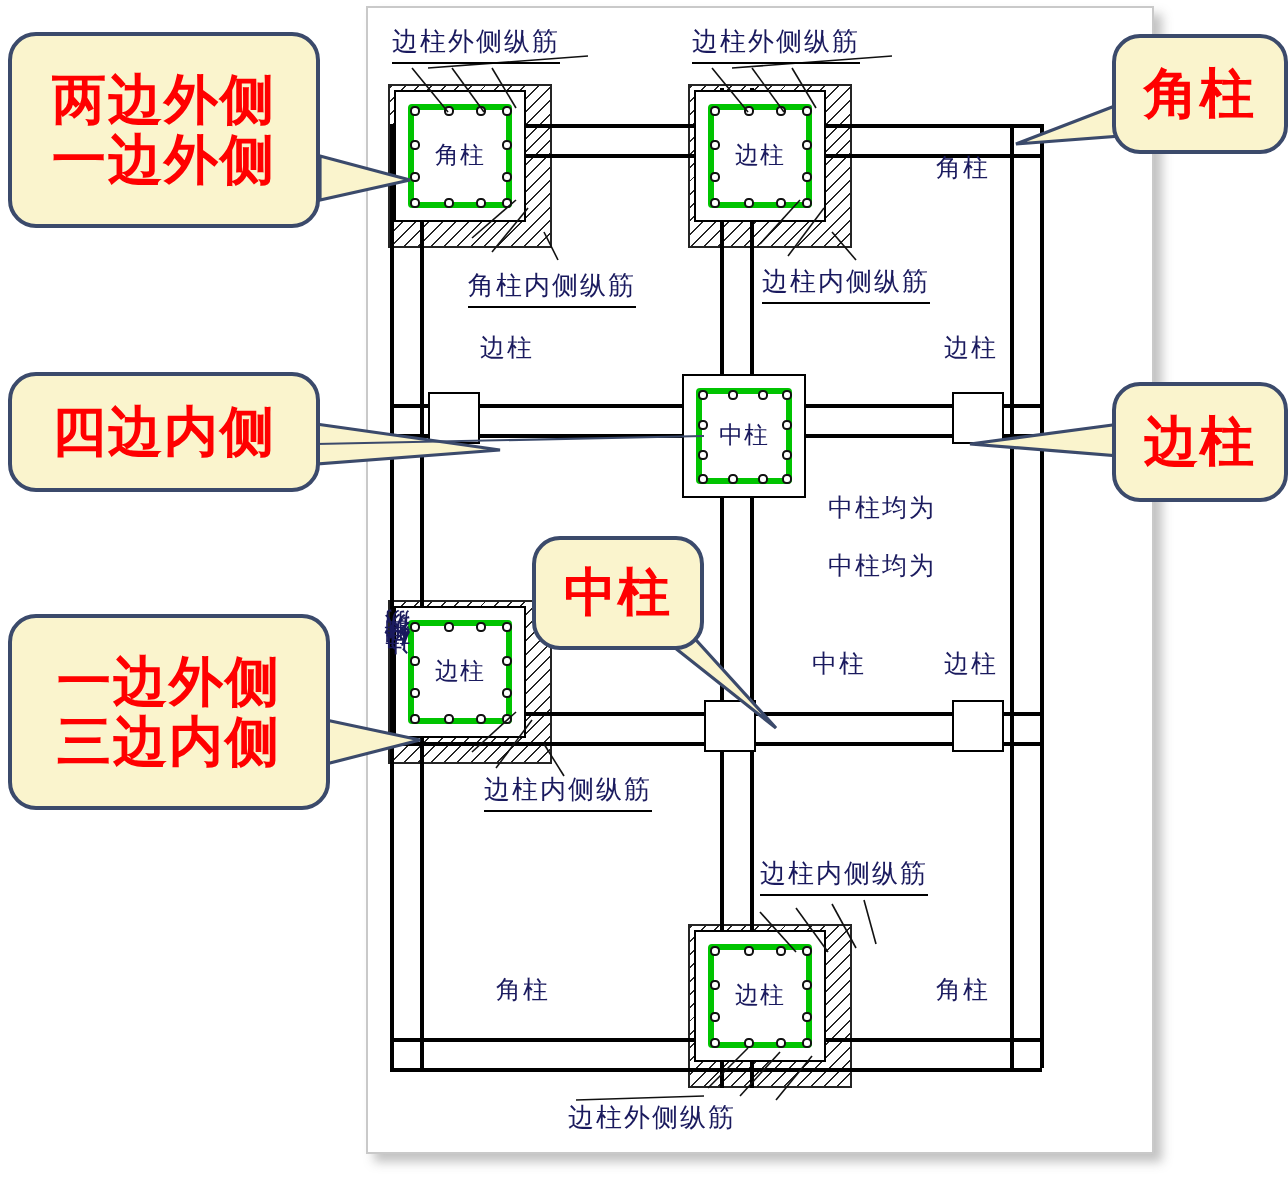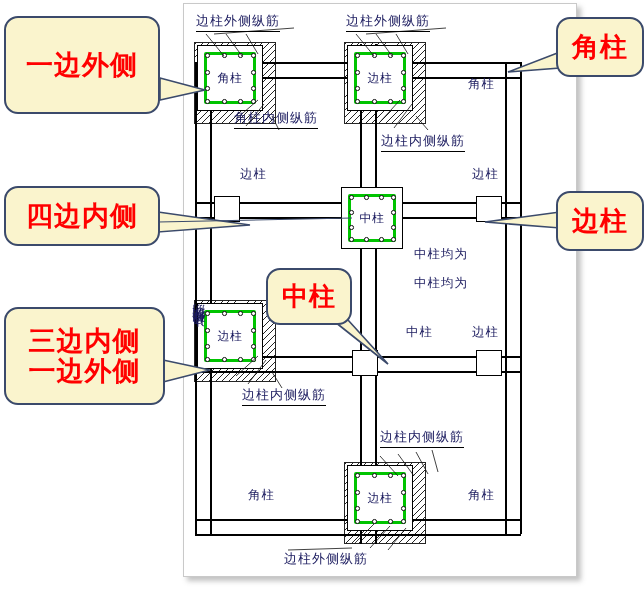--- a/index.html
+++ b/index.html
@@ -71,30 +71,31 @@
   <polygon points="163,360 210,370 163,382" fill="#faf4cd" stroke="#3b4a6b" stroke-width="1.6"></polygon>
 
   <polygon points="560,52 508,72 560,68" fill="#faf4cd" stroke="#3b4a6b" stroke-width="1.6"></polygon>
 
   <polygon points="560,212 485,222 560,228" fill="#faf4cd" stroke="#3b4a6b" stroke-width="1.6"></polygon>
 
   <polygon points="330,318 388,364 348,320" fill="#faf4cd" stroke="#3b4a6b" stroke-width="1.6"></polygon>
 </svg>
 
 <div class="callout" style="left:4px;top:16px;width:152px;height:94px;font-size:27px;">
+  <span class="l">两边外侧</span>
   <span class="l">一边外侧</span>
 </div>
 
 <div class="callout" style="left:4px;top:186px;width:152px;height:56px;font-size:27px;">
   <span class="l">四边内侧</span>
 </div>
 
 <div class="callout" style="left:4px;top:307px;width:157px;height:94px;font-size:27px;">
+  <span class="l">一边外侧</span>
   <span class="l">三边内侧</span>
-  <span class="l">一边外侧</span>
 </div>
 
 <div class="callout" style="left:556px;top:17px;width:84px;height:56px;font-size:27px;">
   <span class="l">角柱</span>
 </div>
 
 <div class="callout" style="left:556px;top:191px;width:84px;height:56px;font-size:27px;">
   <span class="l">边柱</span>
 </div>
 
@@ -263,21 +264,21 @@
   </svg>
 
   <div class="anno" style="left:12px;top:8px;">
     <span class="ul">边柱外侧纵筋</span>
   </div>
 
   <div class="anno" style="left:162px;top:8px;">
     <span class="ul">边柱外侧纵筋</span>
   </div>
 
-  <div class="anno" style="left:50px;top:105px;font-family:Liberation Serif, serif;">
+  <div class="anno" style="left:50px;top:130px;font-family:Liberation Serif, serif;">
     <span class="ul">角柱内侧纵筋</span>
   </div>
 
   <div class="anno" style="left:197px;top:128px;">
     <span class="ul">边柱内侧纵筋</span>
   </div>
 
   <div class="anno small" style="left:284px;top:72px;">
     <span>角柱</span>
   </div>

